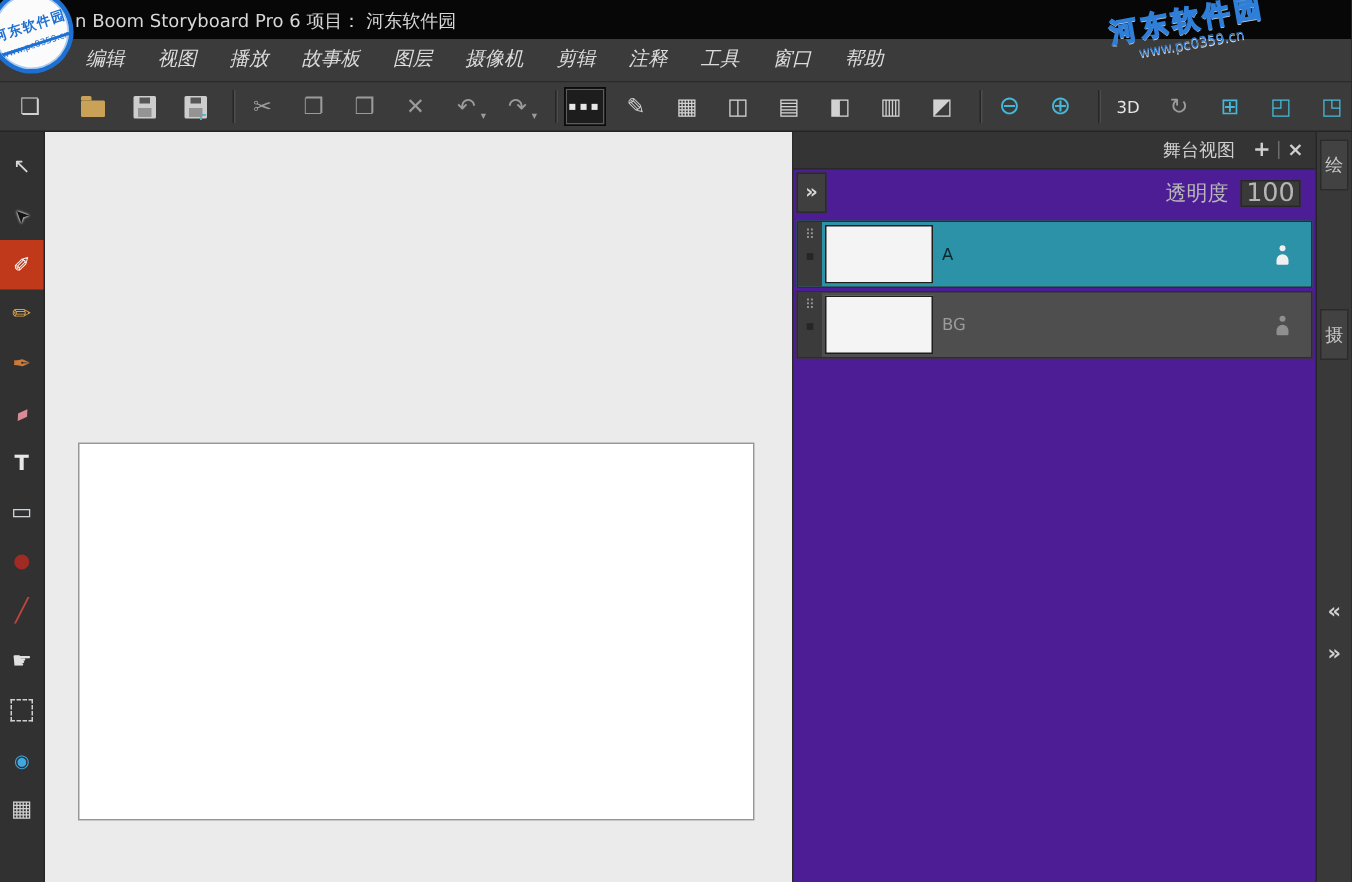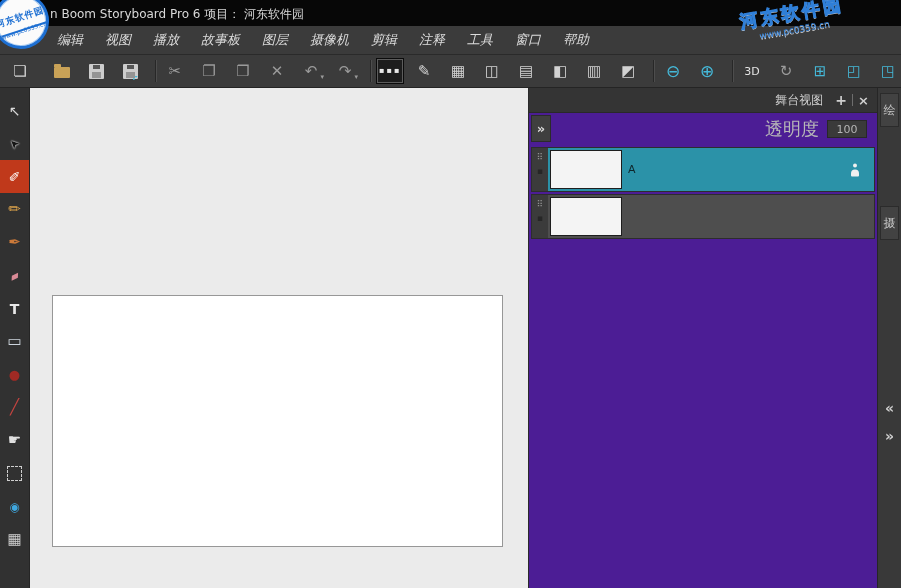--- a/index.html
+++ b/index.html
@@ -68,23 +68,23 @@
                border-left:1px solid #2a2a2a;box-sizing:border-box;}
   .panel-header{height:24px;background:#343434;border-bottom:1px solid #292929;display:flex;
                 align-items:center;justify-content:flex-end;padding-right:8px;}
   .panel-tab-label{color:#cfcfcf;font-size:12px;margin-right:12px;}
   .panel-add{color:#cfcfcf;font-size:14px;font-weight:bold;margin-right:5px;}
   .panel-divider{width:1px;height:12px;background:#6d6d6d;margin-right:5px;}
   .panel-close{color:#cfcfcf;font-size:13px;font-weight:bold;}
   .panel-subheader{position:relative;height:32px;display:flex;align-items:center;justify-content:flex-end;padding-right:10px;}
   .expand-btn{position:absolute;left:2px;top:2px;width:20px;height:27px;background:#3f3f3f;border:1px solid #2b2b2b;
               color:#d8d8d8;font-size:13px;font-weight:bold;display:flex;align-items:center;justify-content:center;box-sizing:border-box;}
-  .opacity-label{color:#b8b8b8;font-size:18px;margin-right:8px;}
+  .opacity-label{color:#b8b8b8;font-size:14px;margin-right:8px;}
   .opacity-input{width:38px;height:16px;background:#3a3a3a;border:1px solid #282828;color:#b5b5b5;
-                 font-size:11px;text-align:center;font-family:inherit;padding:0;}
+                 font-size:17px;text-align:center;font-family:inherit;padding:0;}
   .layers{padding:2px;}
   .layer-row{height:45px;display:flex;margin-bottom:2px;border:1px solid #2d2d2d;box-sizing:border-box;background:#4e4e4e;}
   .layer-row.selected{background:#2b92a8;}
   .layer-toggles{width:16px;background:#3b3b3b;display:flex;flex-direction:column;align-items:center;
                  padding-top:5px;gap:5px;flex:0 0 auto;}
   .handle{color:#8f8f8f;font-size:9px;line-height:1;}
   .swatch{color:#262626;font-size:9px;line-height:1;}
   .layer-thumb{width:70px;margin:2px 0 2px 2px;background:#f4f4f4;border:1px solid #1e1e1e;flex:0 0 auto;}
   .layer-body{flex:1;display:flex;align-items:center;position:relative;}
   .layer-label{margin-left:6px;font-size:11px;}
@@ -298,20 +298,24 @@
           <span class="layer-label">A</span>
           <span class="person"></span>
         </div>
       </div>
       <div class="layer-row">
         <div class="layer-toggles">
           <span class="handle">⠿</span>
           <span class="swatch">▪</span>
         </div>
         <div class="layer-thumb"></div>
+        <div class="layer-body">
+          <span class="layer-label">BG</span>
+          <span class="person"></span>
+        </div>
       </div>
     </div>
   </div>
 
   <div class="strip">
     <div class="strip-tab t1">
         <span>绘</span>
       </div>
     <div class="strip-tab t2">
         <span>摄</span>

